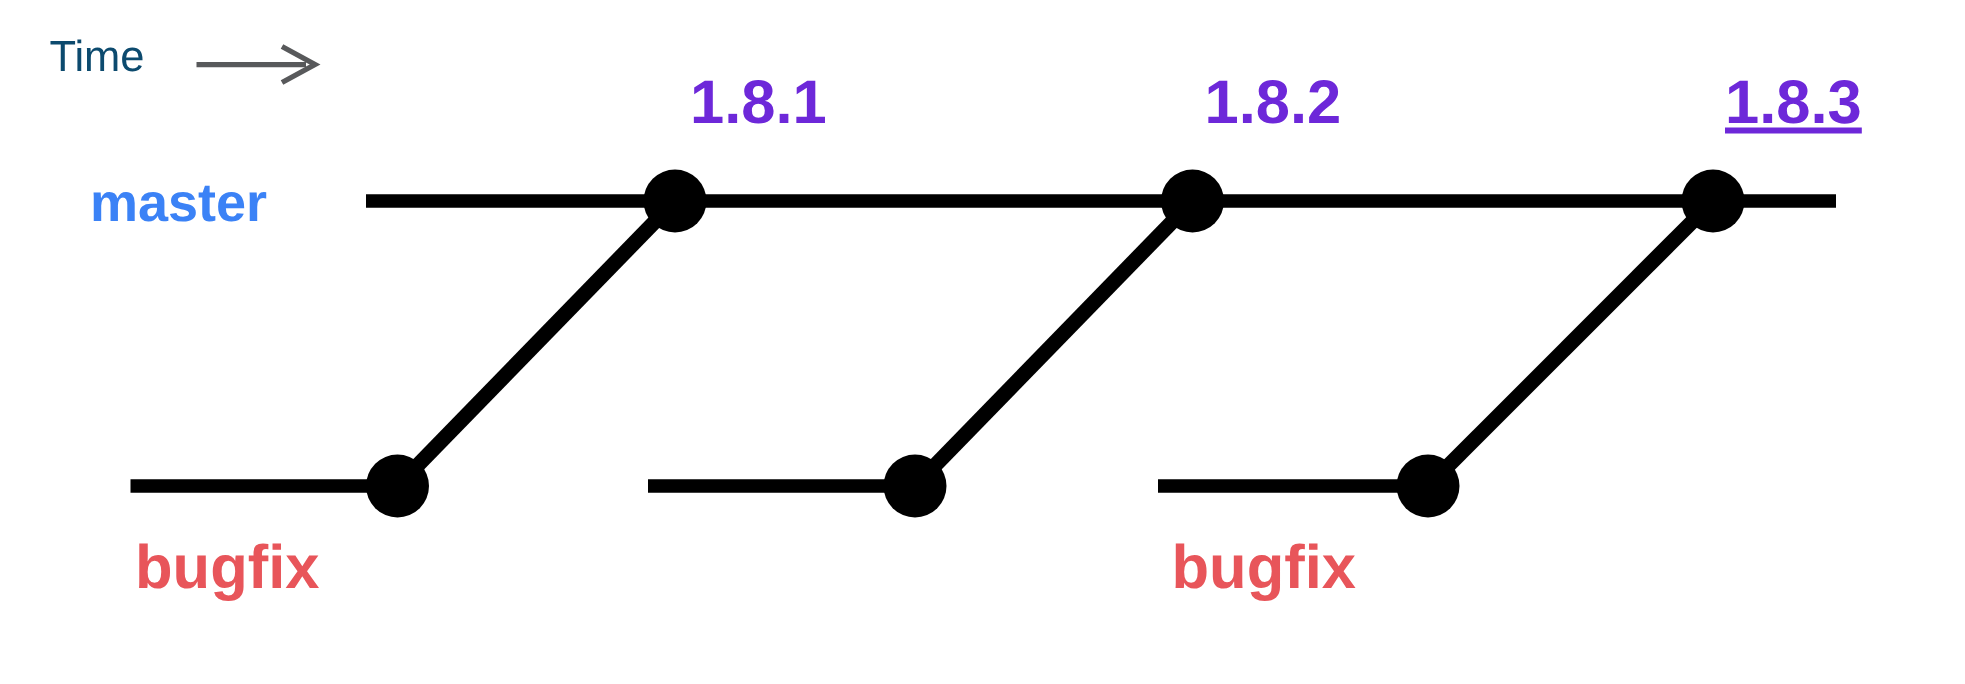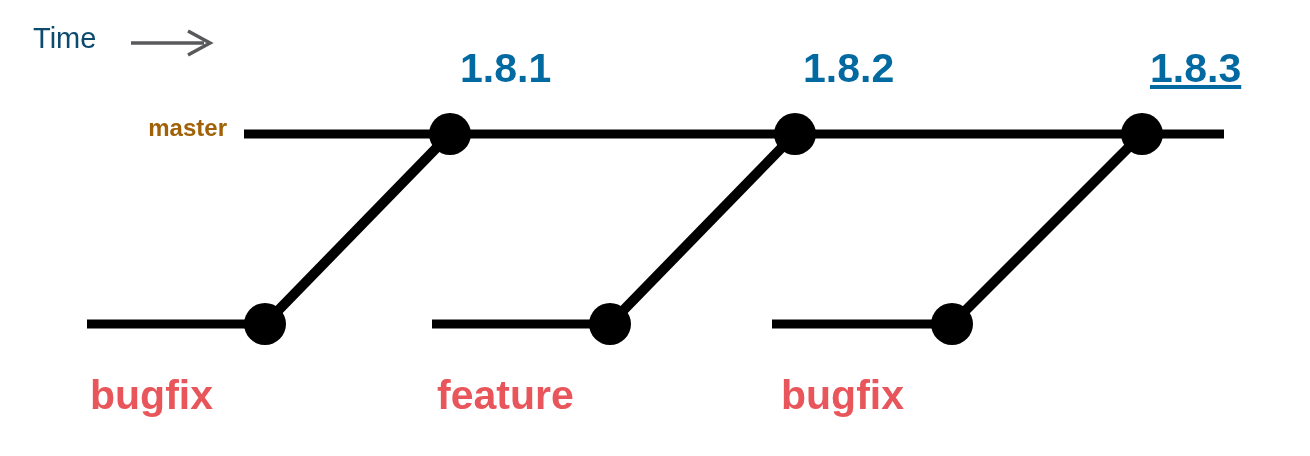--- a/index.html
+++ b/index.html
@@ -31,42 +31,41 @@
     left: 33px;
     top: 22px;
     font-size: 29px;
     font-weight: 400;
     color: #0c4a6e;
   }
   .master-label {
     left: 60px;
     top: 114px;
     width: 167px;
-    text-align: right;
-    font-size: 24px;
+    text-align: left;
+    font-size: 36px;
     font-weight: 700;
-    color: #a16207;
+    color: #3b82f6;
   }
   .tag-label {
     top: 48px;
     font-size: 41px;
     line-height: 41px;
     font-weight: 700;
-    color: #0369a1;
+    color: #6d28d9;
   }
   .tag-1 { left: 460px; }
   .tag-2 { left: 803px; }
   .tag-3 { left: 1150px; text-decoration: underline; }
   .branch-label {
     top: 358px;
     font-size: 41px;
     line-height: 41px;
     font-weight: 700;
     color: #e8555a;
-    margin-top: 17px;
   }
   .branch-1 { left: 90px; }
   .branch-2 { left: 437px; }
   .branch-3 { left: 781px; }
 </style>
 </head>
 <body>
 
 <div class="canvas">
 
@@ -98,16 +97,15 @@
 
   <div class="label time-label">Time</div>
 
   <div class="label master-label">master</div>
 
   <div class="label tag-label tag-1">1.8.1</div>
   <div class="label tag-label tag-2">1.8.2</div>
   <div class="label tag-label tag-3">1.8.3</div>
 
   <div class="label branch-label branch-1">bugfix</div>
-  <div class="label branch-label branch-2">feature</div>
   <div class="label branch-label branch-3">bugfix</div>
 
 </div>
 
 </body></html>

